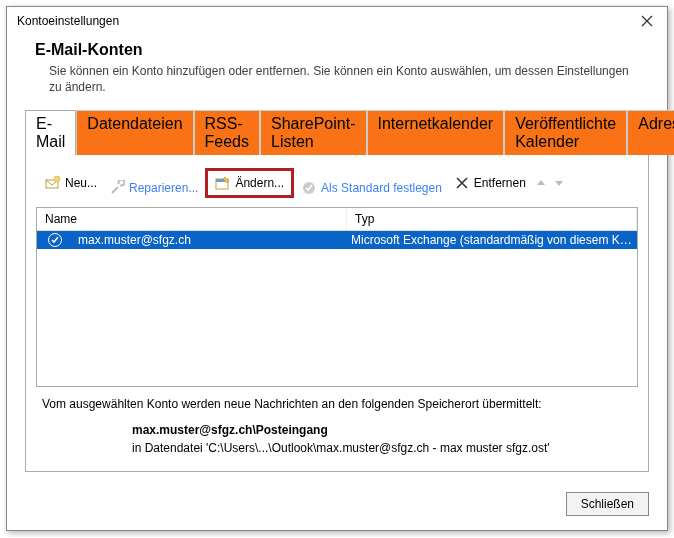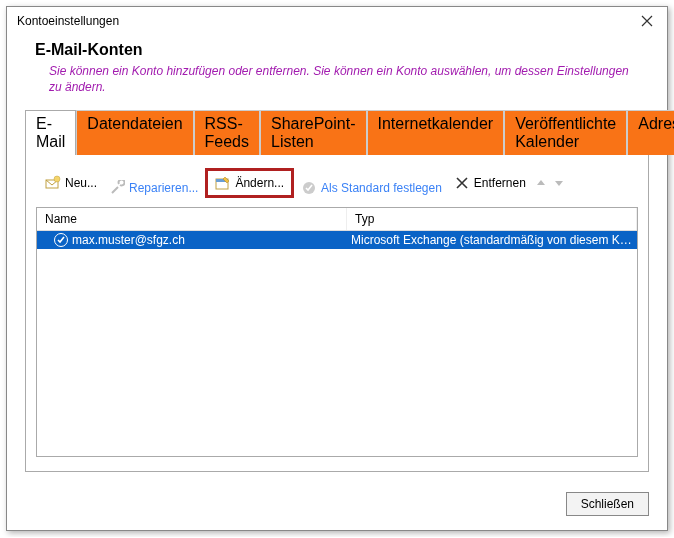--- a/index.html
+++ b/index.html
@@ -3,39 +3,39 @@
 <meta charset="utf-8">
 <style>
 * { box-sizing: border-box; margin: 0; padding: 0; }
 body { font-family: 'Segoe UI', Tahoma, sans-serif; font-size: 12px; background: #fff; padding: 6px; }
 .dialog { width: 662px; height: 525px; border: 1px solid #888; box-shadow: 2px 2px 6px rgba(0,0,0,0.3); background: #fff; position: relative; display: flex; flex-direction: column; }
 .titlebar { display: flex; align-items: center; padding: 6px 10px 6px 10px; }
 .titlebar .title { flex: 1; font-size: 12px; }
 .close-x { width: 20px; height: 16px; cursor: pointer; display: flex; align-items: center; justify-content: center; }
 .header-section { padding: 6px 28px 14px 28px; }
 .header-title { font-weight: bold; font-size: 16px; margin-bottom: 4px; }
-.header-desc { font-size: 12px; color: #a21caf; line-height: 1.35; padding-left: 14px; font-style: italic; }
+.header-desc { font-size: 12px; color: #404040; line-height: 1.35; padding-left: 14px; }
 .tabs { display: flex; margin: 0 18px; position: relative; top: 1px; }
 .tab { padding: 4px 10px; border: 1px solid #aaa; border-bottom: none; background: #fff; font-size: 16px; cursor: pointer; margin-right: 0px; }
 .tab.inactive { background: #f97316; border-color: #ccc; }
 .tab.active { background: #fff; border-color: #aaa; z-index: 2; }
 .tab-panel { margin: 0 18px 10px 18px; border: 1px solid #aaa; flex: 1; display: flex; flex-direction: column; padding: 10px 10px 14px 10px; }
 .toolbar { display: flex; align-items: center; gap: 2px; padding: 2px 0 8px 4px; flex-wrap: wrap; }
 .tbtn { display: inline-flex; align-items: center; gap: 4px; padding: 2px 4px; font-size: 12px; cursor: pointer; border: 1px solid transparent; }
 .tbtn.disabled { color: #3b82f6; cursor: default; margin-top: 10px; }
 .tbtn .ico { width: 16px; height: 16px; display: inline-flex; align-items: center; justify-content: center; }
 .highlight-red { border: 3px solid #b02020; padding: 1px 2px; }
 .list { border: 1px solid #aaa; flex: 1; min-height: 150px; background: #fff; overflow: hidden; }
 .list-header { display: flex; background: #fff; border-bottom: 1px solid #ddd; }
 .list-header .col { padding: 4px 8px; font-size: 12px; border-right: 1px solid #eee; }
 .col-name { width: 310px; }
 .col-type { flex: 1; }
 .list-row { display: flex; align-items: center; background: #0a63c6; color: #fff; font-size: 12px; height: 18px; }
 .list-row .cell { padding: 1px 4px; overflow: hidden; white-space: nowrap; text-overflow: ellipsis; }
-.list-row .cell.name { width: 310px; display: flex; align-items: center; gap: 4px; padding-left: 17px; }
+.list-row .cell.name { width: 310px; display: flex; align-items: center; gap: 16px; padding-left: 11px; }
 .list-row .cell.type { flex: 1; }
 .check-ico { width: 14px; height: 14px; border-radius: 50%; background: #0a63c6; border: 1px solid #fff; display: flex; align-items: center; justify-content: center; flex-shrink: 0; }
 .footer-section { padding: 10px 6px 0 6px; font-size: 12px; }
 .footer-label { margin-bottom: 10px; }
 .footer-loc { padding-left: 90px; line-height: 1.5; }
 .footer-loc .bold { font-weight: bold; }
 .button-bar { display: flex; justify-content: flex-end; padding: 10px 18px 14px 0; }
 .btn { min-width: 80px; padding: 4px 14px; border: 1px solid #888; background: #f3f3f3; font-size: 12px; cursor: pointer; }
 .arrow { color: #aaa; font-size: 11px; padding: 0 2px; }
 svg { display: block; }
@@ -142,20 +142,27 @@
             <svg width="10" height="10" viewBox="0 0 10 10">
                 <path d="M2 5 L4 7 L8 2" stroke="#fff" stroke-width="1.6" fill="none"></path>
               </svg>
           </span>
           <span>max.muster@sfgz.ch</span>
         </div>
         <div class="cell type">Microsoft Exchange (standardmäßig von diesem Kon...</div>
       </div>
     </div>
 
+    <div class="footer-section">
+      <div class="footer-label">Vom ausgewählten Konto werden neue Nachrichten an den folgenden Speicherort übermittelt:</div>
+      <div class="footer-loc">
+        <div class="bold">max.muster@sfgz.ch\Posteingang</div>
+        <div>in Datendatei 'C:\Users\...\Outlook\max.muster@sfgz.ch - max muster sfgz.ost'</div>
+      </div>
+    </div>
 
   </div>
 
   <div class="button-bar">
     <button class="btn">Schließen</button>
   </div>
 
 </div>
 
 </body></html>

